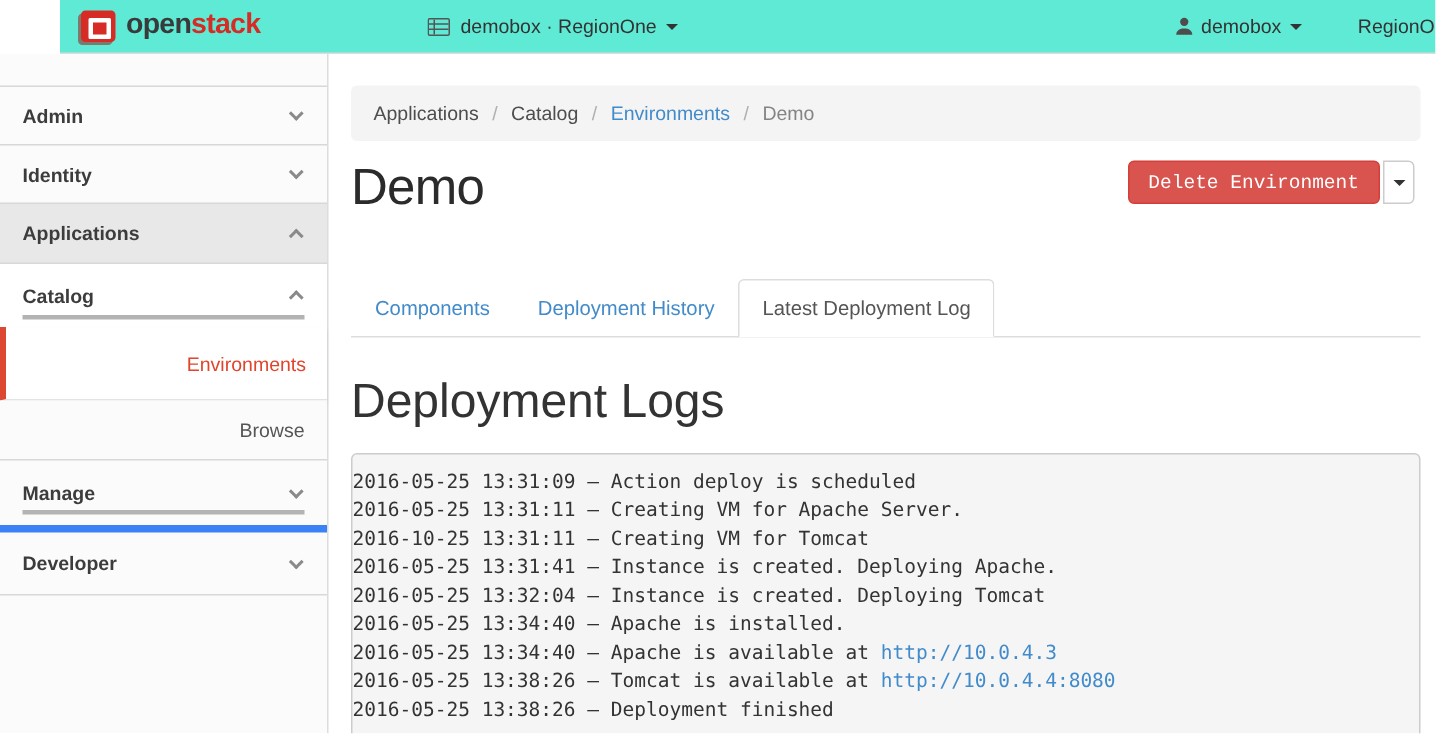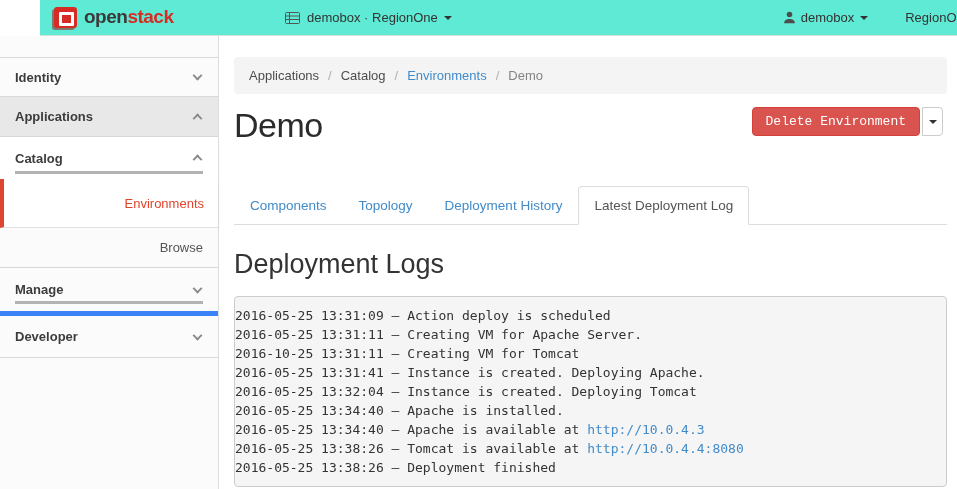--- a/index.html
+++ b/index.html
@@ -72,21 +72,21 @@
                 padding:6px 13px; border-radius:4px; cursor:pointer; font-family:Liberation Mono, monospace; }
   .btn-caret { width:21px; background:#fff; border:1px solid #ccc; border-radius:0 4px 4px 0;
                margin-left:2px; cursor:pointer; display:flex; align-items:center; justify-content:center; }
 
   .tabs { margin-top:36px; display:flex; border-bottom:1px solid #ddd; }
   .tab { font-size:13.5px; padding:11px 15px; color:#428bca; cursor:pointer; margin-bottom:-1px;
          border:1px solid transparent; }
   .tab.active { color:#555; background:#fff; border-color:#ddd #ddd #fff #ddd;
                 border-radius:4px 4px 0 0; cursor:default; }
 
-  .logs-heading { margin-top:24px; font-size:27px; font-weight:normal; color:#333; }
+  .logs-heading { margin-top:24px; font-size:32px; font-weight:normal; color:#333; }
 
   .log-box { margin-top:16px; background:#f5f5f5; border:1px solid #ccc; border-radius:4px;
              padding:9px 0; font-family:"DejaVu Sans Mono", monospace; font-size:13px;
              line-height:19px; color:#333; }
   .log-line { white-space:pre; }
   .log-link { color:#428bca; text-decoration:none; cursor:pointer; }
   a:empty { display:none; }
 
   
   .icon-svg { display:block; }
@@ -130,20 +130,24 @@
         <span class="lbl">RegionOne</span>
         <span class="caret"></span>
       </div>
     </div>
   </div>
 
   <div class="sidebar">
     <div class="side-spacer"></div>
 
     <div class="side-row grp">
+      <span class="lbl">Admin</span>
+      <span class="chev down"></span>
+    </div>
+    <div class="side-row grp">
       <span class="lbl">Identity</span>
       <span class="chev down"></span>
     </div>
     <div class="side-row grp row-applications">
       <span class="lbl">Applications</span>
       <span class="chev up"></span>
     </div>
     <div class="side-row row-catalog">
       <span class="lbl">Catalog</span>
       <span class="chev up"></span>
@@ -178,21 +182,20 @@
       <div class="btn-group">
         <button class="btn-danger">Delete Environment</button>
         <button class="btn-caret">
           <span class="caret"></span>
         </button>
       </div>
     </div>
 
     <div class="tabs">
       <div class="tab">Components</div>
-      <div class="tab">Topology</div>
       <div class="tab">Deployment History</div>
       <div class="tab active">Latest Deployment Log</div>
     </div>
 
     <h3 class="logs-heading">Deployment Logs</h3>
 
     <div class="log-box">
       <div class="log-line"><span>2016-05-25 13:31:09 — Action deploy is scheduled</span></div>
       <div class="log-line"><span>2016-05-25 13:31:11 — Creating VM for Apache Server.</span></div>
       <div class="log-line"><span>2016-10-25 13:31:11 — Creating VM for Tomcat</span></div>

